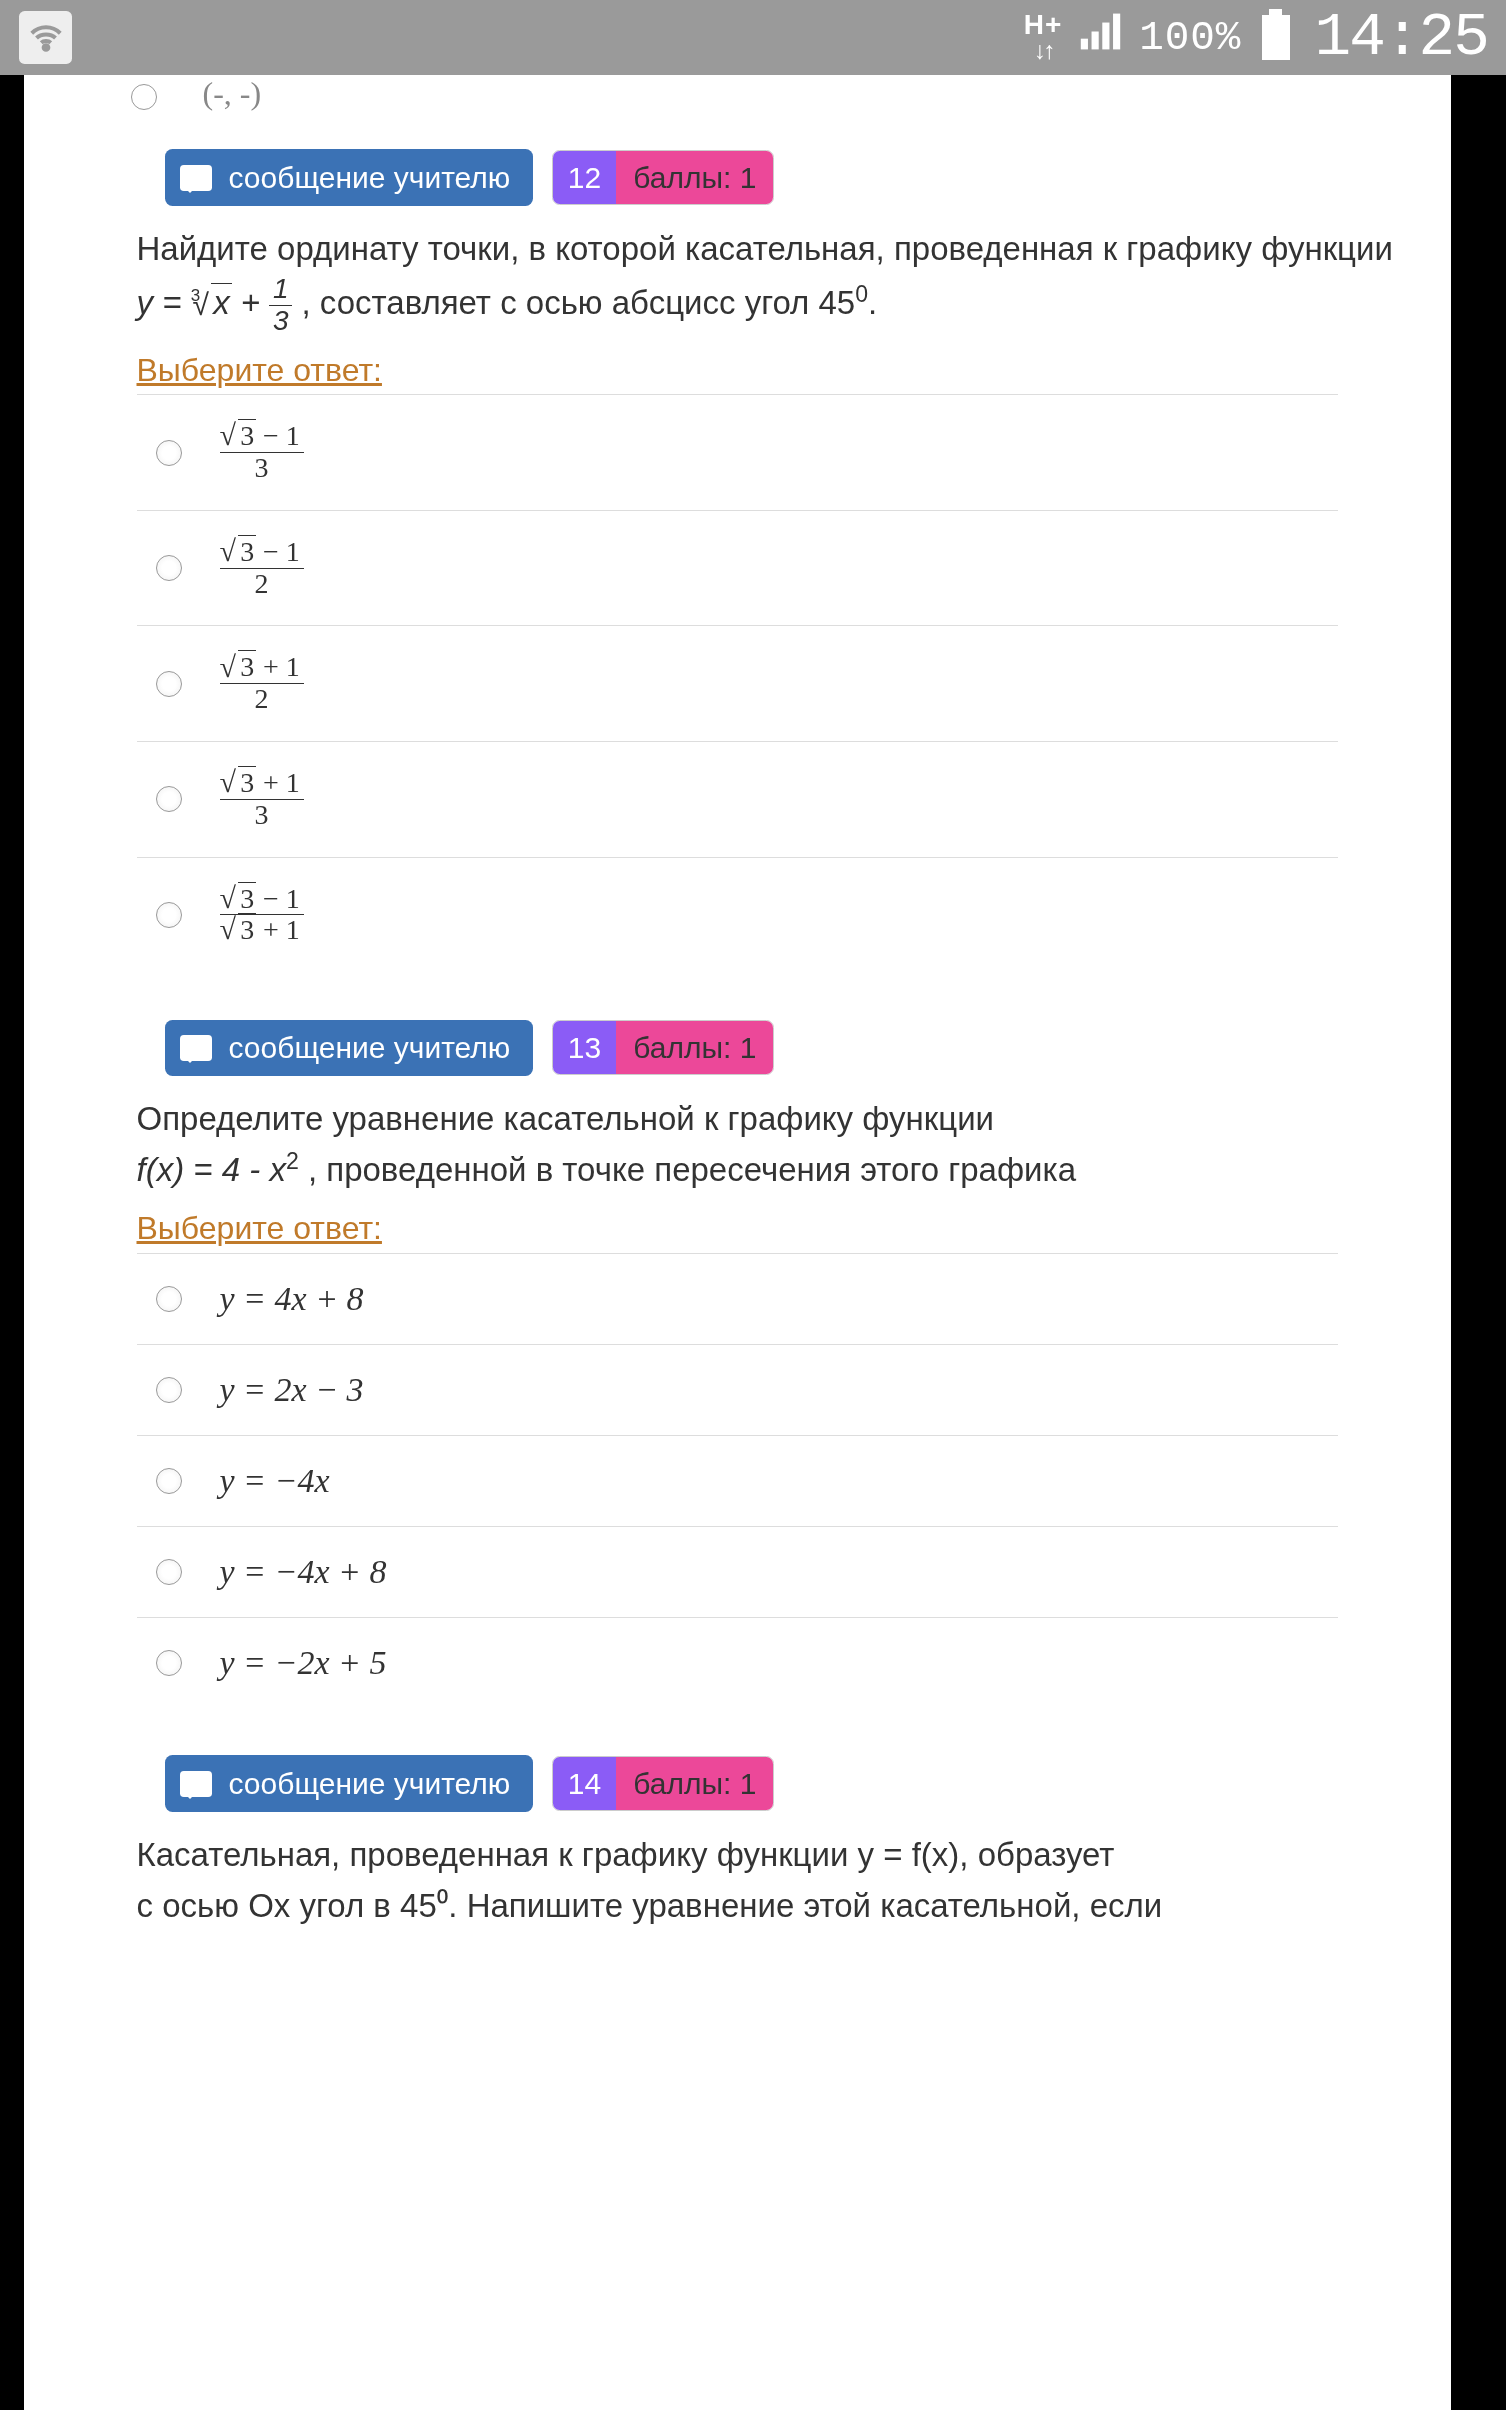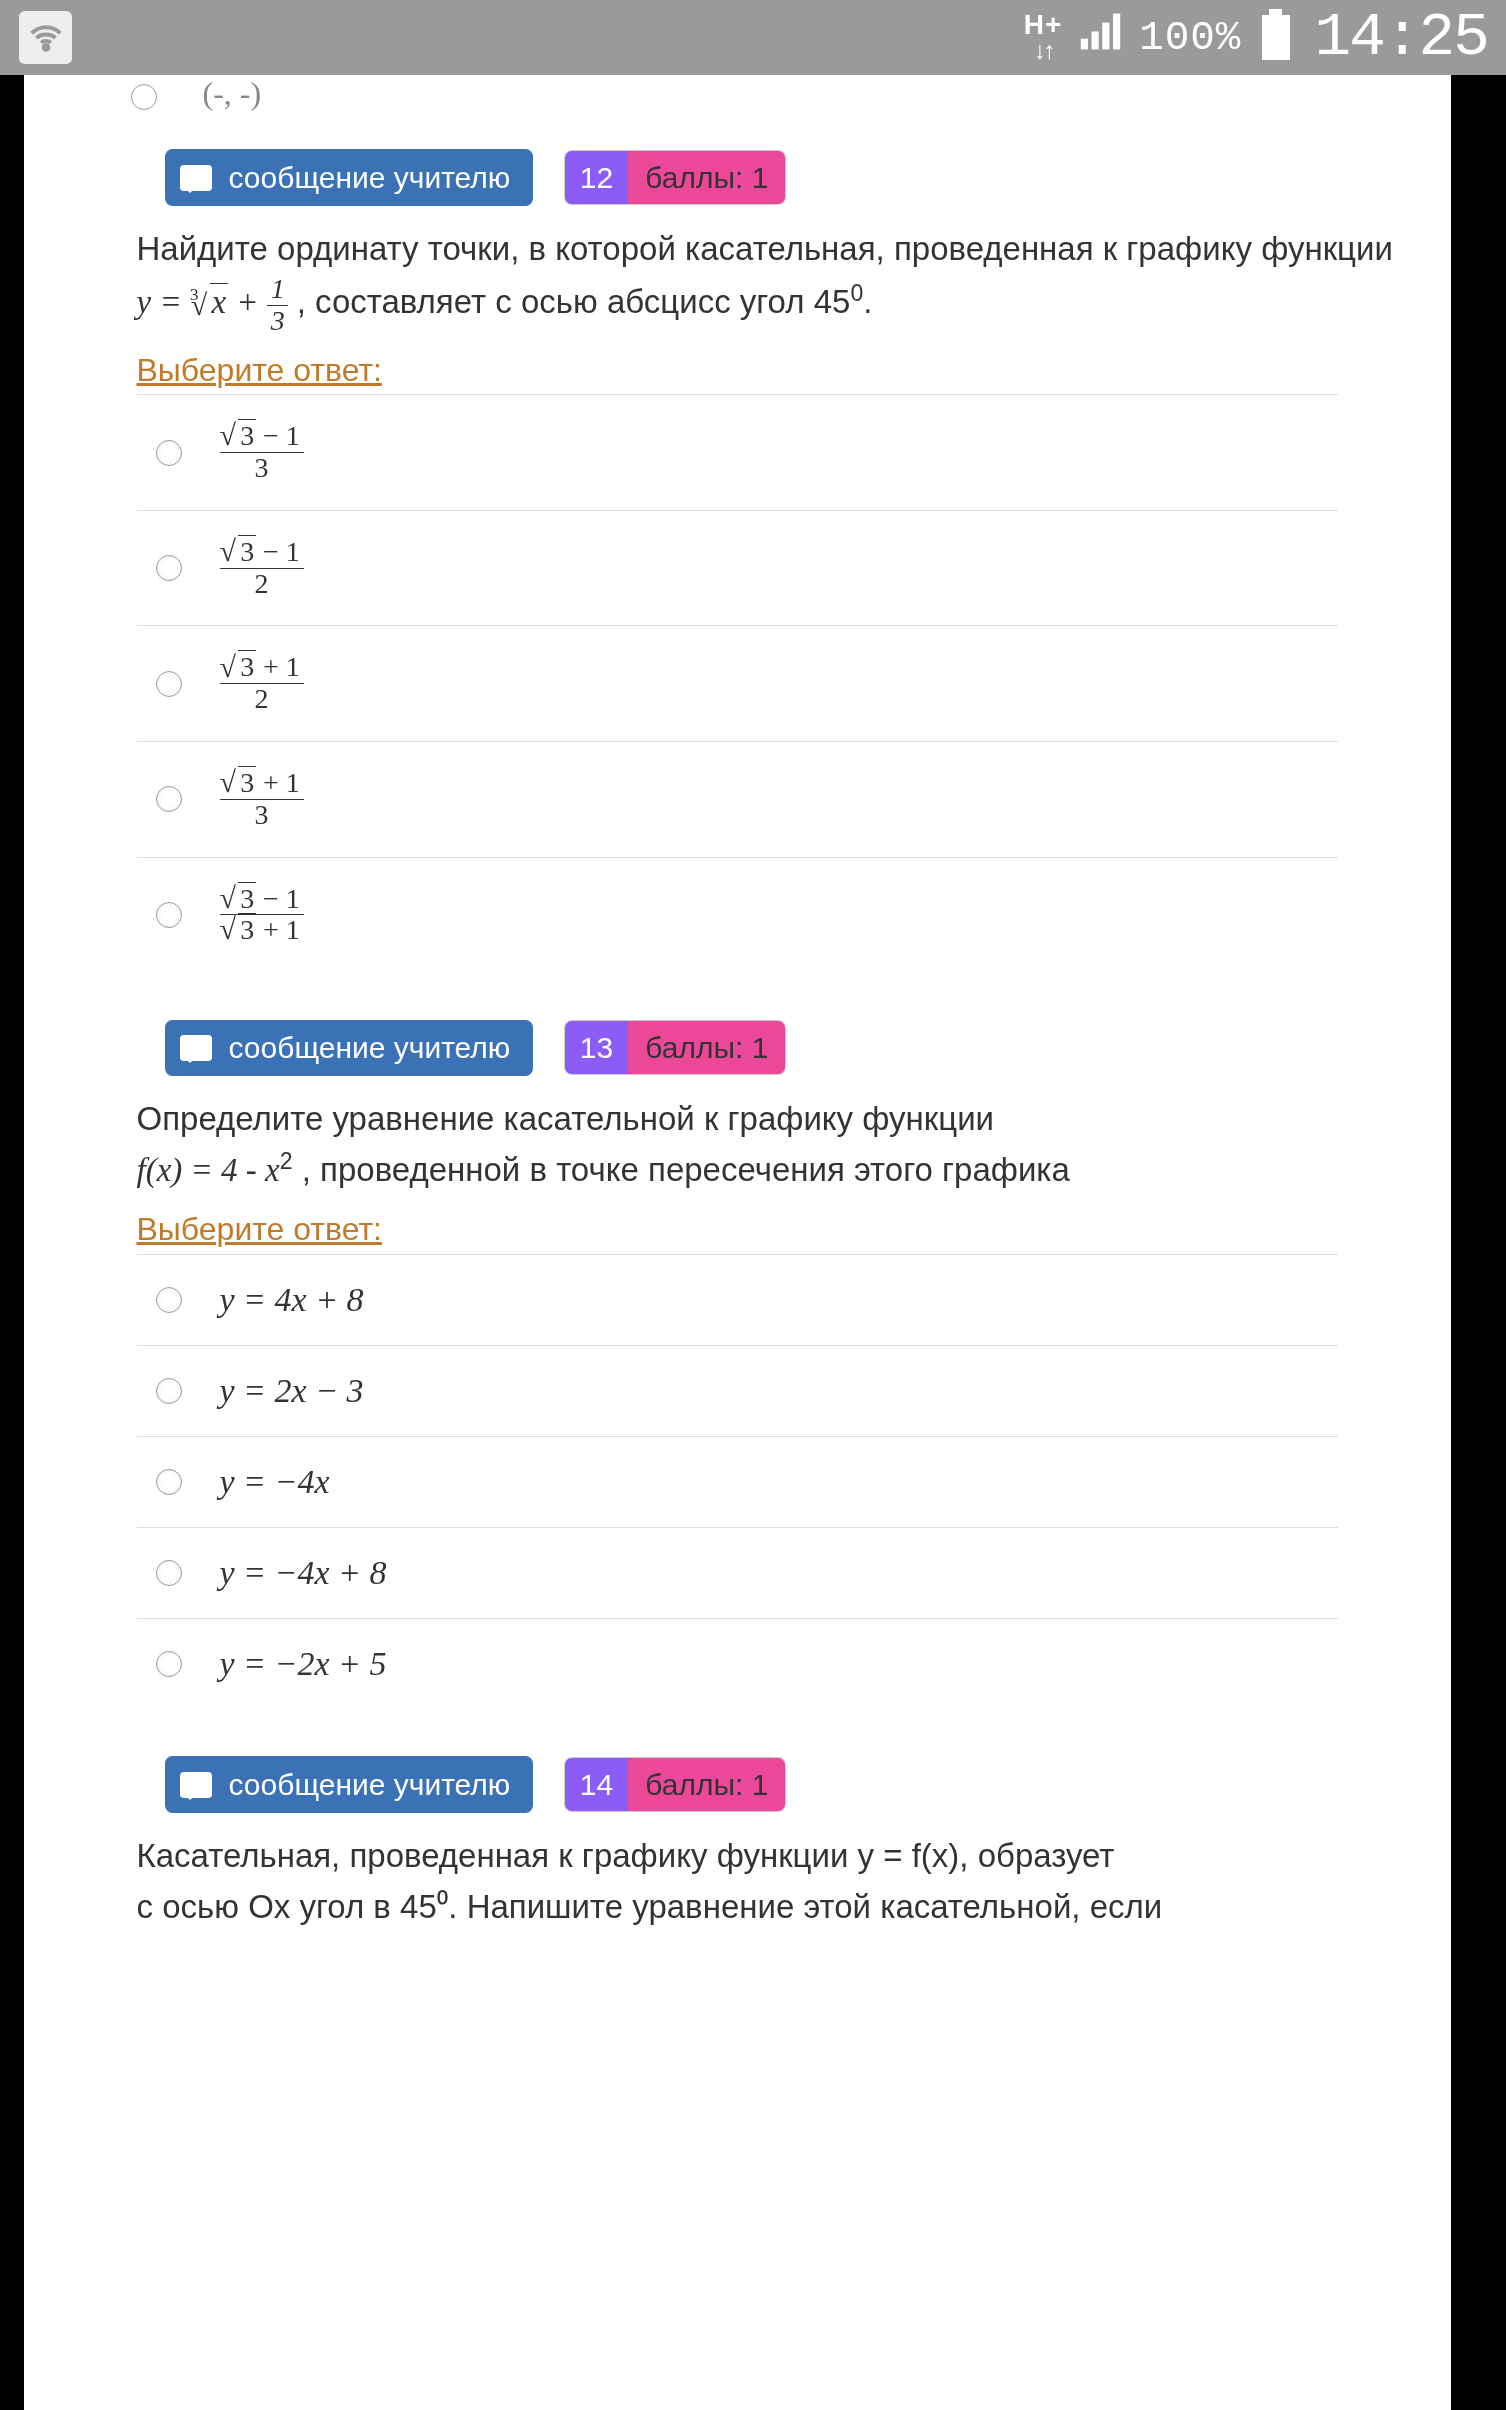--- a/index.html
+++ b/index.html
@@ -67,21 +67,21 @@
     bottom: 0;
     width: 56px;
     background: #000;
   }
   .question-block {
     padding: 0 0 38px 0;
   }
   .header-row {
     display: flex;
     align-items: center;
-    gap: 31px;
+    gap: 19px;
     padding: 9.4px 0 9.4px 141px;
   }
   .msg-btn {
     background: #3b72b5;
     color: #fff;
     border-radius: 7.5px;
     padding: 11.3px 22.6px 11.3px 15px;
     display: flex;
     align-items: center;
     gap: 17px;
@@ -181,21 +181,21 @@
     border-top: 1.4px solid #333;
     padding: 0 1.9px;
   }
   .truncated-opt {
     color: #888;
     font-family: "Times New Roman", serif;
     padding: 0 0 28px 179px;
     font-size: 32px;
   }
   .mathline {
-    font-family: Liberation Serif, serif;
+    font-family: Liberation Sans, sans-serif;
     font-style: italic;
   }
   sup { font-size: 0.7em; vertical-align: super; font-style: normal;}
   .cuberoot-pre {
     font-size: 17px;
     vertical-align: 13px;
     margin-right: -3.8px;
     font-style: normal;
   }
 </style>

